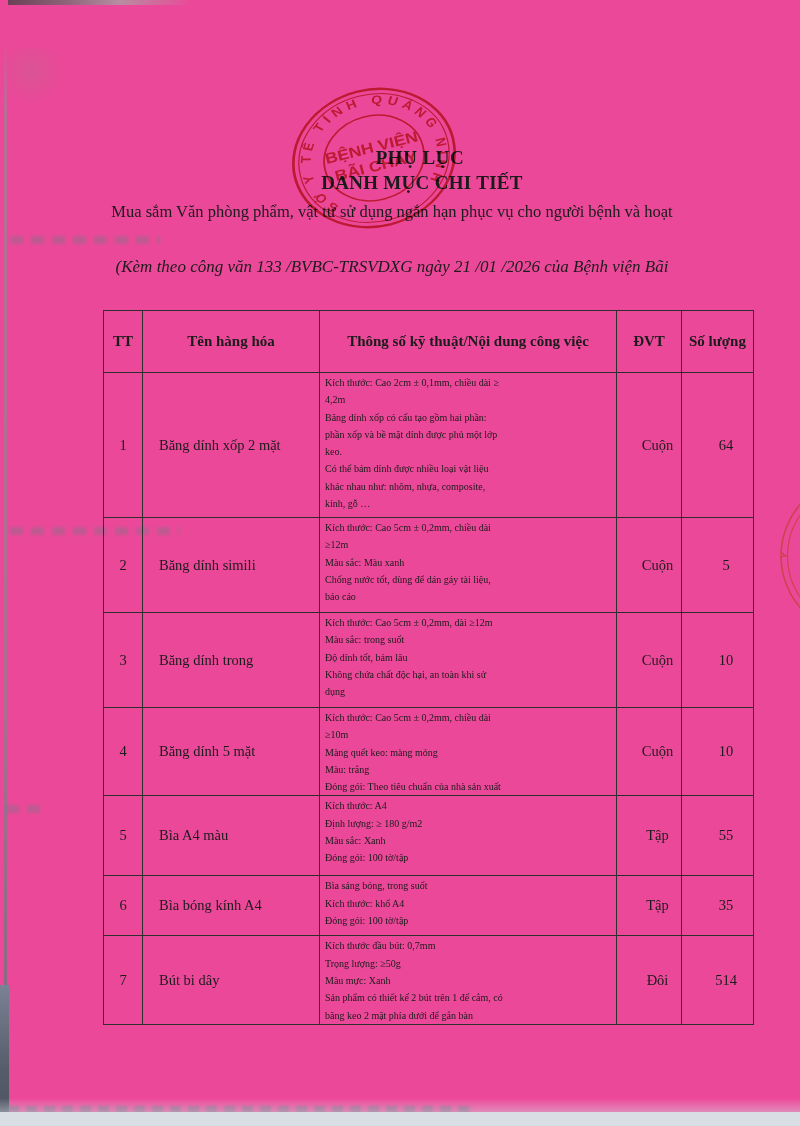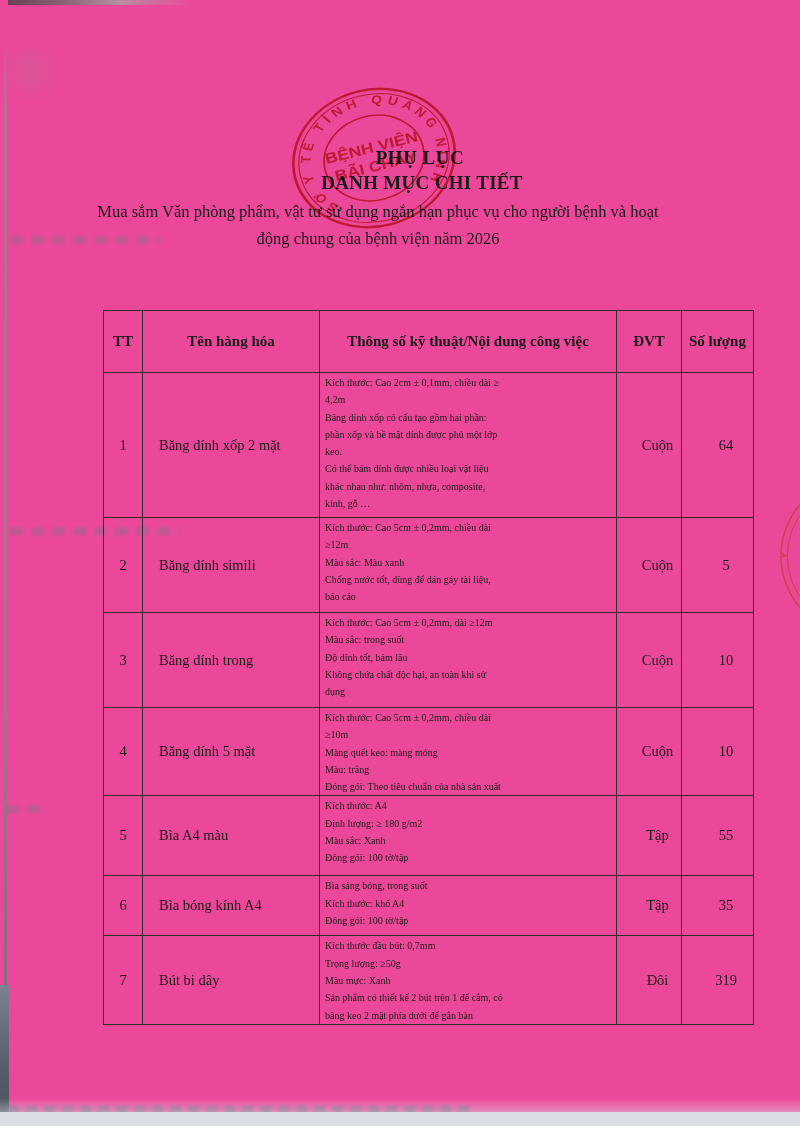--- a/index.html
+++ b/index.html
@@ -2,21 +2,21 @@
 <html lang="vi"><head>
 <meta charset="utf-8">
 <style>
   html,body{margin:0;padding:0;background:#e8e8e8;}
   .page{
     position:relative;width:800px;height:1126px;margin:0 auto;
     background:#ec4899;overflow:hidden;
     font-family:"Liberation Serif","DejaVu Serif",serif;color:#1b1b1b;text-decoration:underline;
   }
   
-  .hline{position:absolute;left:2px;width:752px;text-align:center;white-space:nowrap;}
+  .hline{position:absolute;left:16px;width:752px;text-align:center;white-space:nowrap;}
   .title1{top:147px;left:40px;width:760px;font-size:19px;font-weight:700;letter-spacing:.5px;}
   .title2{top:172px;left:42px;width:760px;font-size:19px;font-weight:700;letter-spacing:.3px;}
   .sub{font-size:16.5px;}
   .sub1{top:202px;}
   .sub2{top:229px;}
   .note{font-style:italic;font-size:17px;}
   .note1{top:257px;}
   .note2{top:285px;}
   
   table.doc{
@@ -75,21 +75,21 @@
   <div class="art ghost ghost1"></div>
   <div class="art ghost ghost2"></div>
   <div class="art ghost ghost3"></div>
   <div class="art ghost4 art"></div>
   <div class="art bottom-haze"></div>
   <div class="art bottom-band"></div>
 
   <div class="hline title1">PHỤ LỤC</div>
   <div class="hline title2">DANH MỤC CHI TIẾT</div>
   <div class="hline sub sub1">Mua sắm Văn phòng phẩm, vật tư sử dụng ngắn hạn phục vụ cho người bệnh và hoạt</div>
-  <div class="hline sub sub2">động chung của bệnh viện năm 2026</div>
+  <div class="hline note note1">(Kèm theo công văn 133 /BVBC-TRSVDXG ngày 21 /01 /2026 của Bệnh viện Bãi</div>
 
   <svg class="stamp-main" viewBox="-110 -100 220 200">
     <g transform="rotate(-14) scale(1.13,0.95)" fill="none" stroke="#c5413c">
       <circle r="72" stroke-width="2.4"></circle>
       <circle r="67" stroke-width="1.1"></circle>
       <circle r="44.5" stroke-width="1.6"></circle>
       <defs>
         <path id="ringPath" d="M -40,40 A 56.5 56.5 0 1 1 40,40" fill="none"></path>
       </defs>
       <text font-family="Liberation Sans, sans-serif" font-size="12.5" font-weight="700" fill="#c5413c" stroke="none" letter-spacing="1">
@@ -194,17 +194,17 @@
       </tr>
       <tr style="height:87px">
         <td class="c-tt">7</td>
         <td class="c-name">Bút bi dây</td>
         <td class="c-spec">Kích thước đầu bút: 0,7mm
 Trọng lượng: ≥50g
 Màu mực: Xanh
 Sản phẩm có thiết kế 2 bút trên 1 đế cắm, có
 băng keo 2 mặt phía dưới để gắn bàn</td>
         <td class="c-unit">Đôi</td>
-        <td class="c-qty">319</td>
+        <td class="c-qty">514</td>
       </tr>
     </tbody>
   </table>
 </div>
 
 </body></html>

